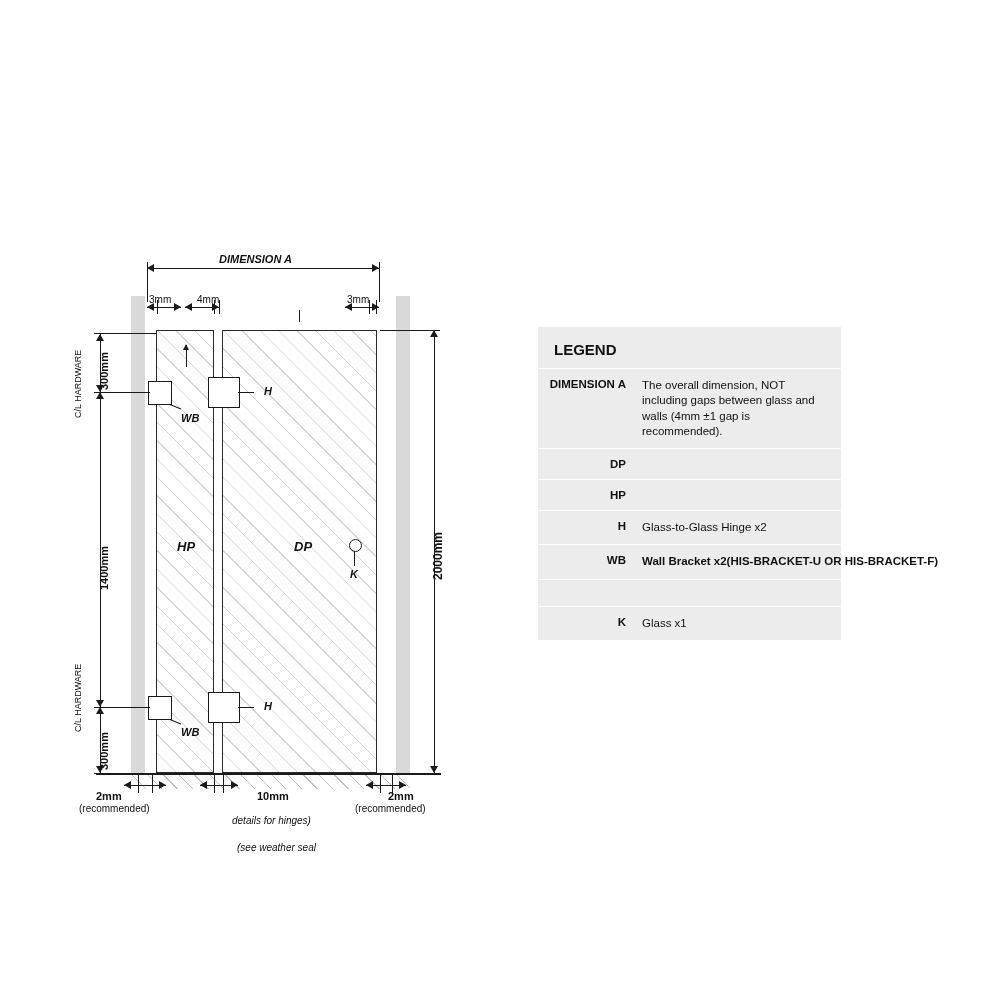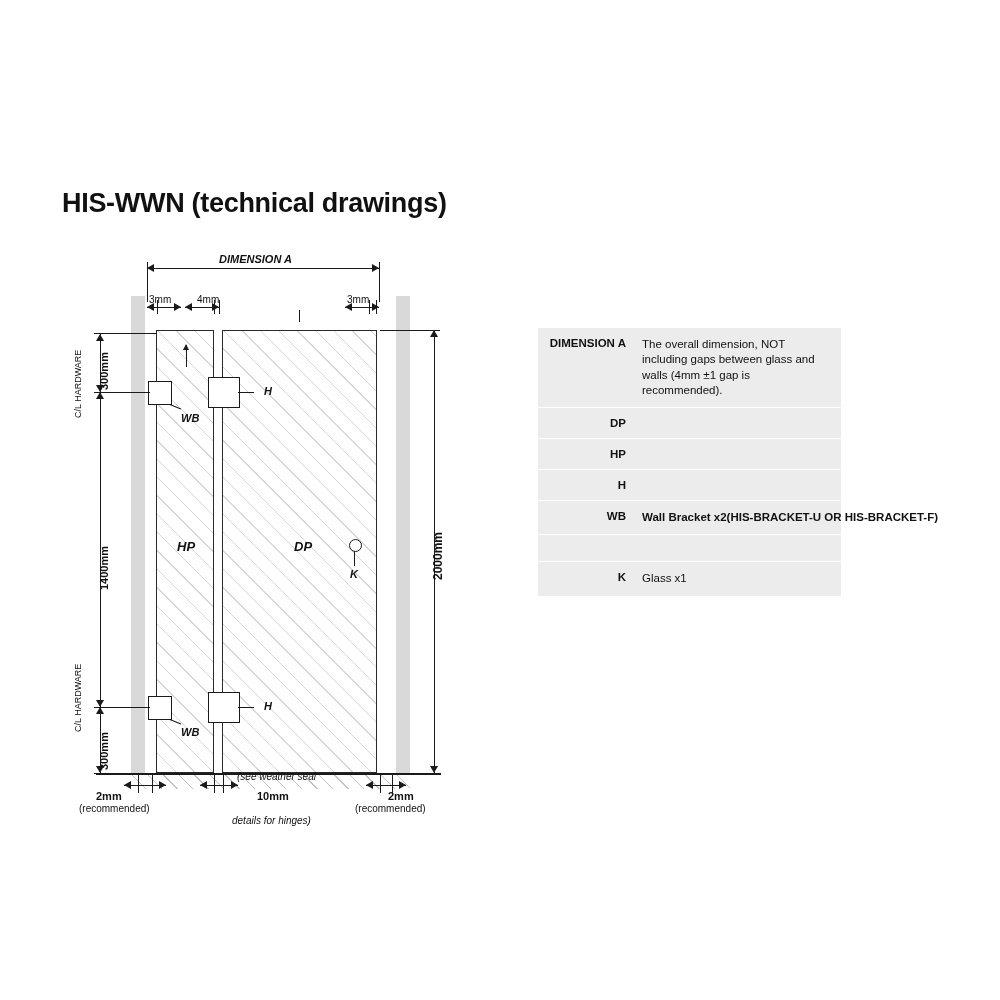--- a/index.html
+++ b/index.html
@@ -69,21 +69,20 @@
   .legend-row .val{padding:9px 10px 9px 8px;font-size:11.5px;line-height:1.33;}
   .legend-row .val.wide{white-space:nowrap;font-weight:bold;}
   .legend-note{font-size:9.5px;font-style:italic;padding:12px 10px 8px 40px;color:#111;background:#ffffff;}
   .legend-pad{height:26px;border-top:1px solid #ffffff;}
 </style>
 </head>
 <body>
 
 <div class="page">
 
-  <div class="title">HIS-WWN (technical drawings)</div>
 
   <div class="drawing">
 
     <div class="wallband" style="left:131px;top:296px;width:14px;height:478px;"></div>
     <div class="wallband" style="left:396px;top:296px;width:14px;height:478px;"></div>
 
     <div class="ln h1" style="left:147px;top:268px;width:232px;"></div>
     <div class="ahL" style="left:147px;top:264px;"></div>
     <div class="ahR" style="left:372px;top:264px;"></div>
     <div class="ln v1" style="left:147px;top:262px;height:40px;"></div>
@@ -178,49 +177,51 @@
     <div class="ahR" style="left:159px;top:781px;"></div>
     <div class="lbl lbl-b" style="left:96px;top:790px;">2mm</div>
     <div class="lbl small" style="left:79px;top:803px;">(recommended)</div>
 
     <div class="ln v1" style="left:214px;top:773px;height:20px;"></div>
     <div class="ln v1" style="left:223px;top:773px;height:20px;"></div>
     <div class="ln h1" style="left:200px;top:785px;width:38px;"></div>
     <div class="ahL" style="left:200px;top:781px;"></div>
     <div class="ahR" style="left:231px;top:781px;"></div>
     <div class="lbl lbl-b" style="left:257px;top:790px;">10mm</div>
-    <div class="lbl small" style="left:237px;top:771px;font-style:italic;">(see weather seal</div>
+    <div class="lbl small" style="left:237px;top:842px;font-style:italic;">(see weather seal</div>
     <div class="lbl small" style="left:232px;top:815px;font-style:italic;">details for hinges)</div>
 
     <div class="ln v1" style="left:380px;top:773px;height:20px;"></div>
     <div class="ln v1" style="left:392px;top:773px;height:20px;"></div>
     <div class="ln h1" style="left:366px;top:785px;width:40px;"></div>
     <div class="ahL" style="left:366px;top:781px;"></div>
     <div class="ahR" style="left:399px;top:781px;"></div>
     <div class="lbl lbl-b" style="left:388px;top:790px;">2mm</div>
     <div class="lbl small" style="left:355px;top:803px;">(recommended)</div>
   </div>
 
   <div class="legend">
+    <div class="legend-title">LEGEND</div>
 
     <div class="legend-row">
       <div class="key">DIMENSION A</div>
       <div class="val">The overall dimension, NOT including gaps between glass and walls (4mm ±1 gap is recommended).</div>
     </div>
 
     <div class="legend-row">
       <div class="key">DP</div>
     </div>
 
     <div class="legend-row">
       <div class="key">HP</div>
     </div>
 
     <div class="legend-row">
       <div class="key">H</div>
+      <div class="val">Glass-to-Glass Hinge x2</div>
     </div>
 
     <div class="legend-row">
       <div class="key">WB</div>
       <div class="val wide">Wall Bracket x2(HIS-BRACKET-U OR HIS-BRACKET-F)</div>
     </div>
 
     <div class="legend-pad"></div>
 
     <div class="legend-row">

